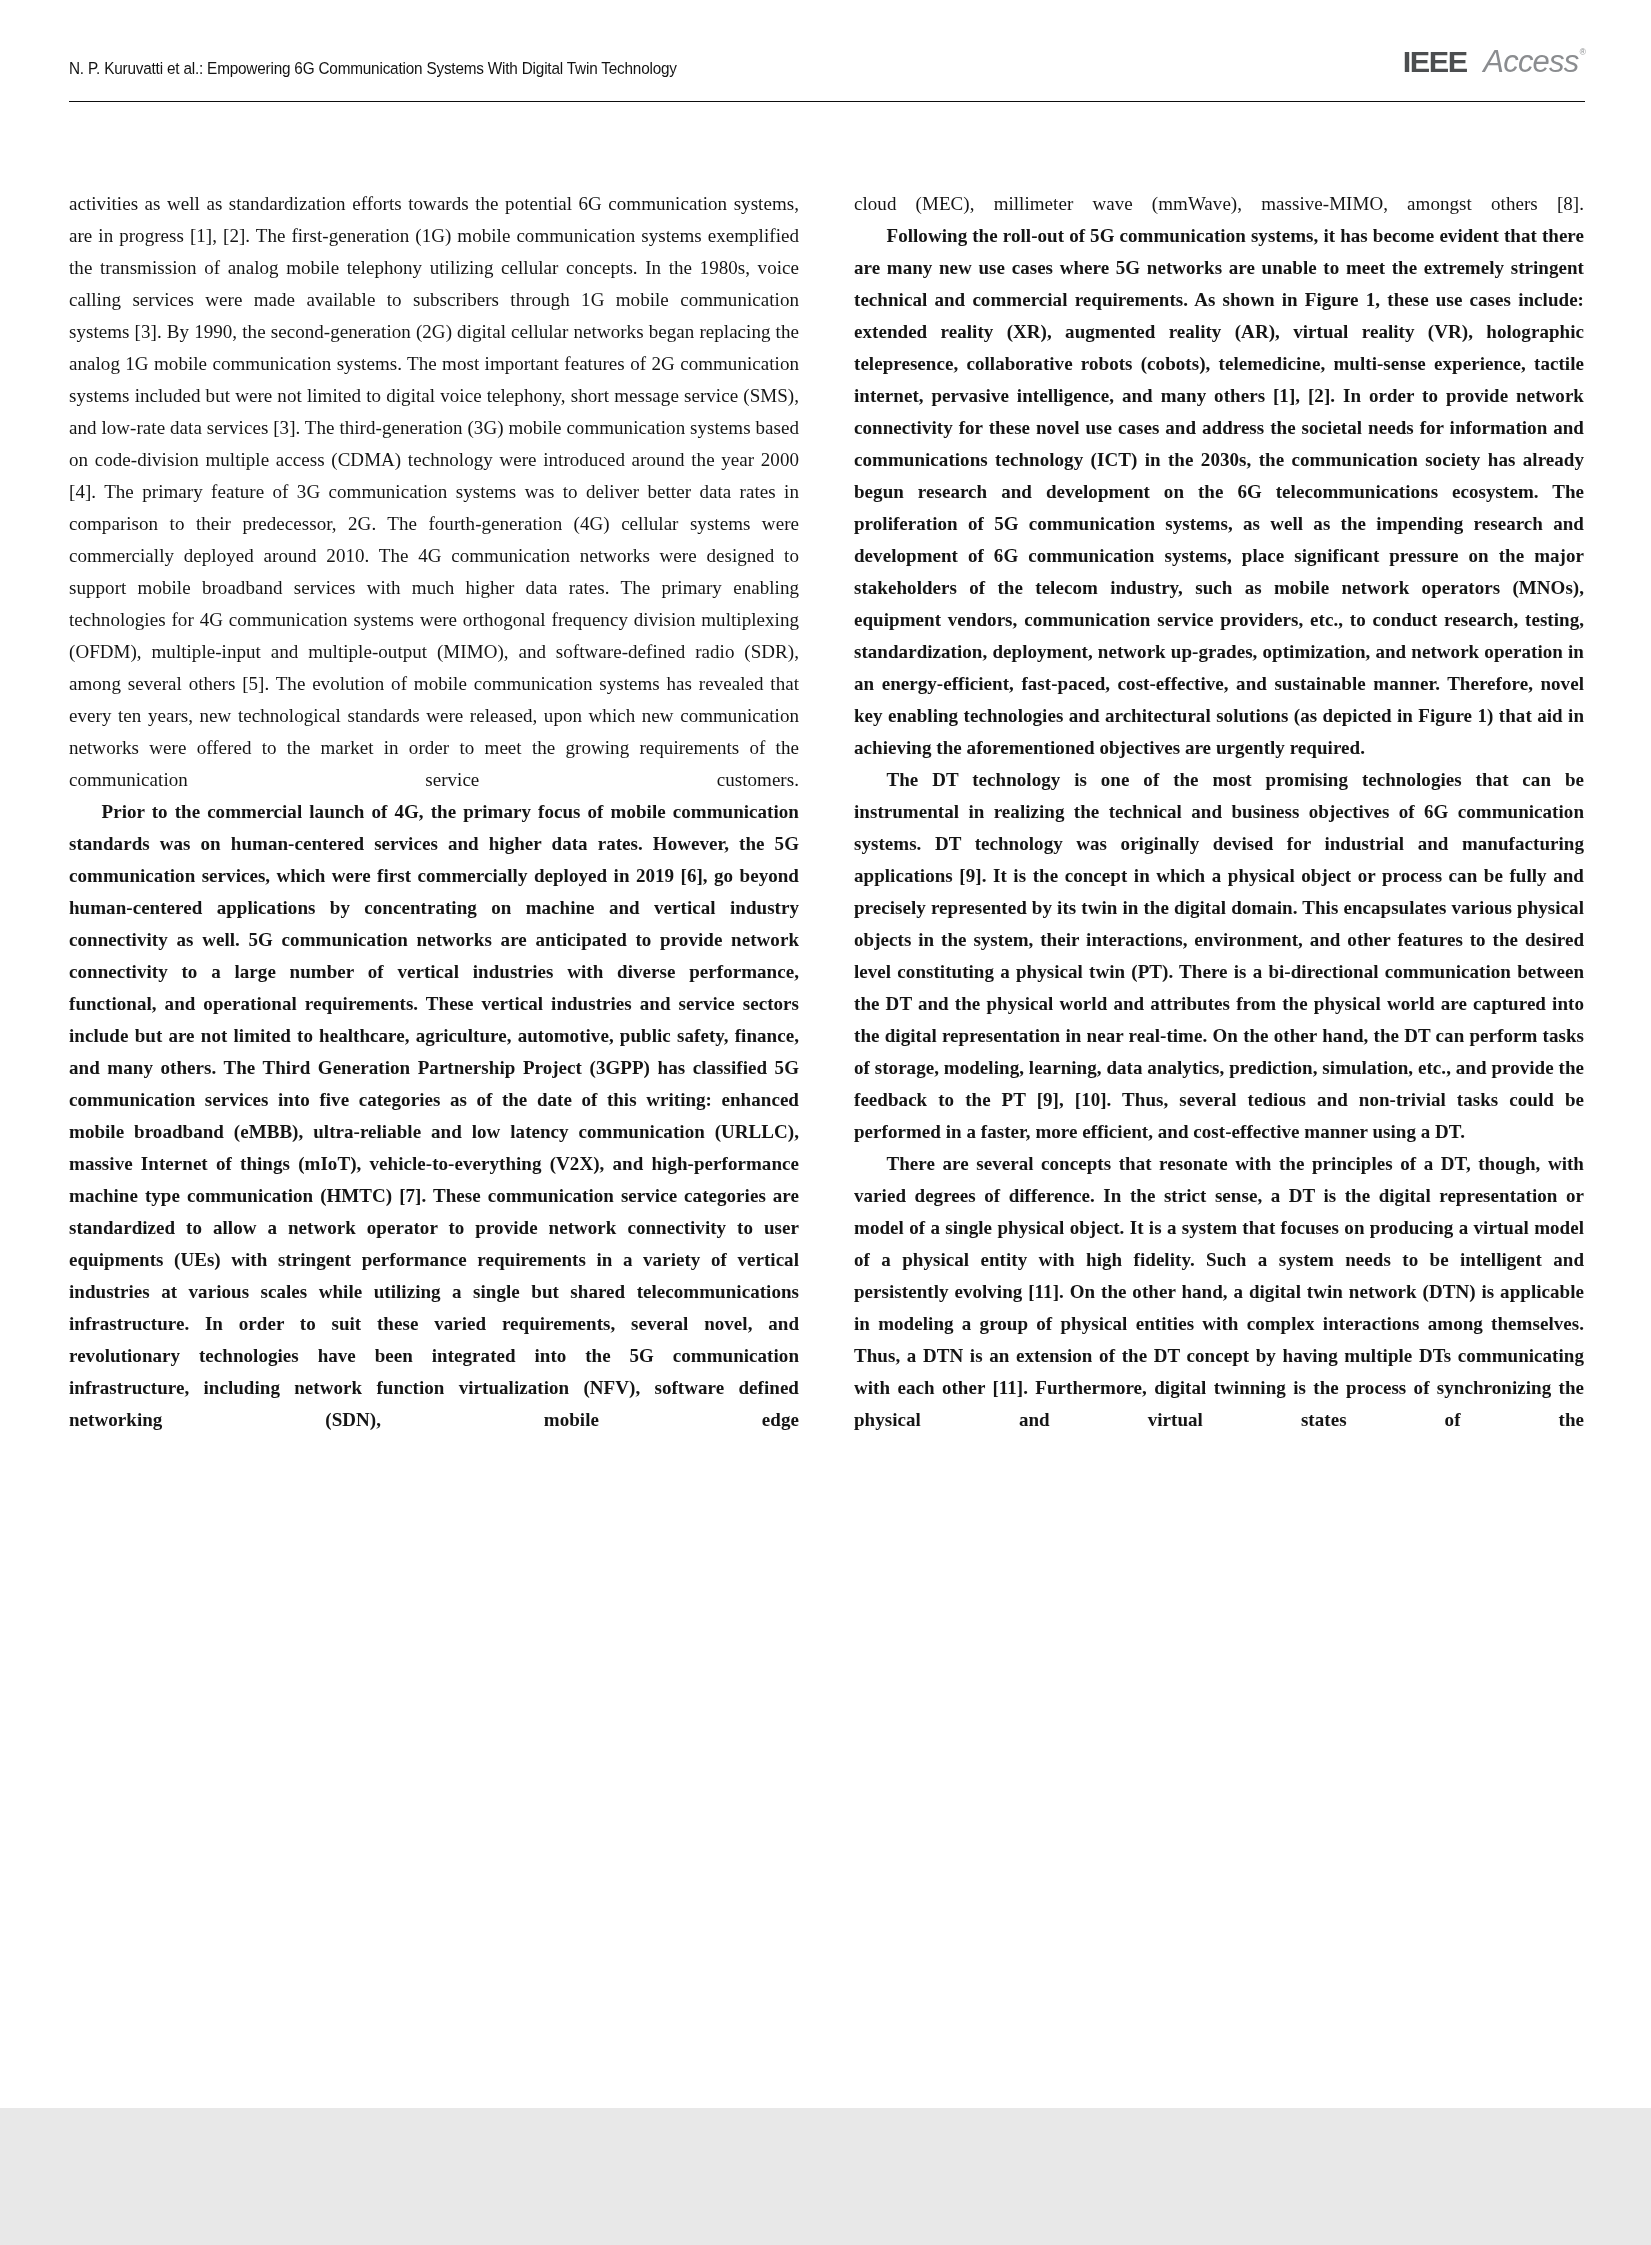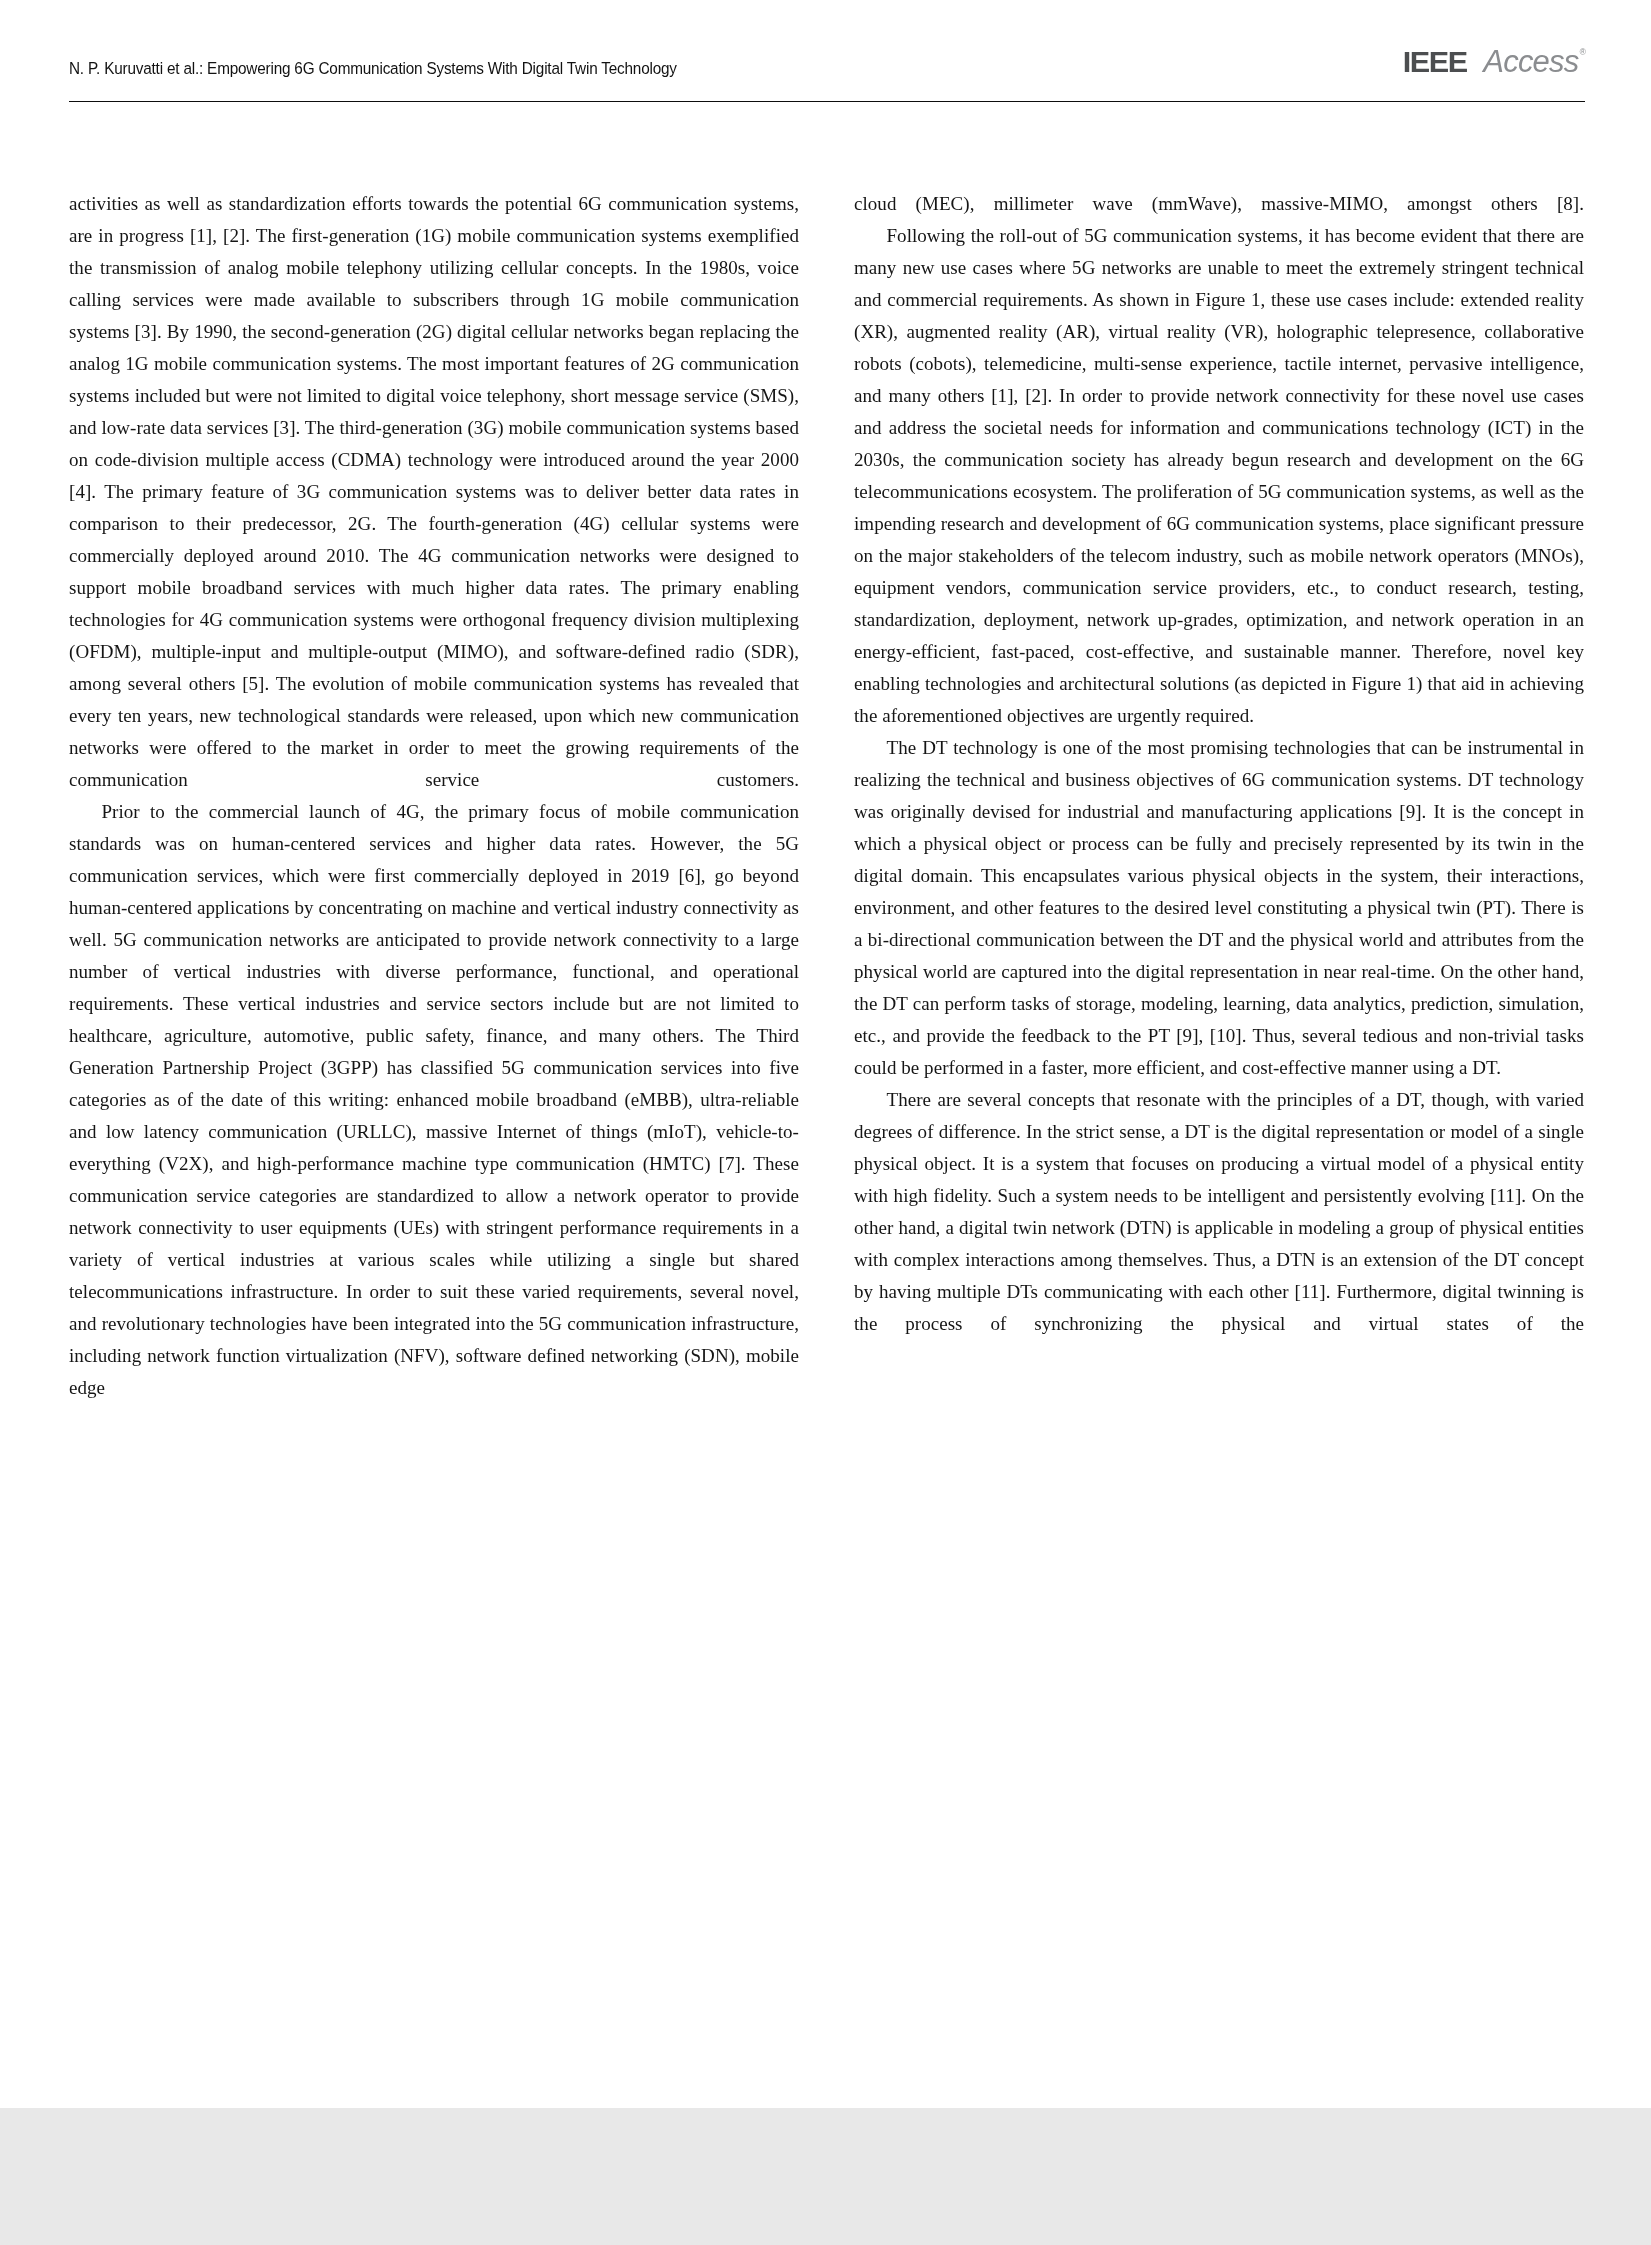--- a/index.html
+++ b/index.html
@@ -84,21 +84,21 @@
   .col {
     width: 730px;
     flex: 0 0 730px;
     text-align: justify;
     font-size: 19px;
     line-height: 32px;
     color: #151515;
     letter-spacing: 0.05px;
   }
   .col p { margin: 0; }
-  .col p.indent { text-indent: 32.5px; }
+  .col p.indent { text-indent: 32.5px; font-weight: bold; }
   
   .col p.runon { text-align-last: justify; }
 
   
   .footer {
     position: absolute;
     left: 69px;
     right: 80px;
     top: 2135px;
     display: flex;

